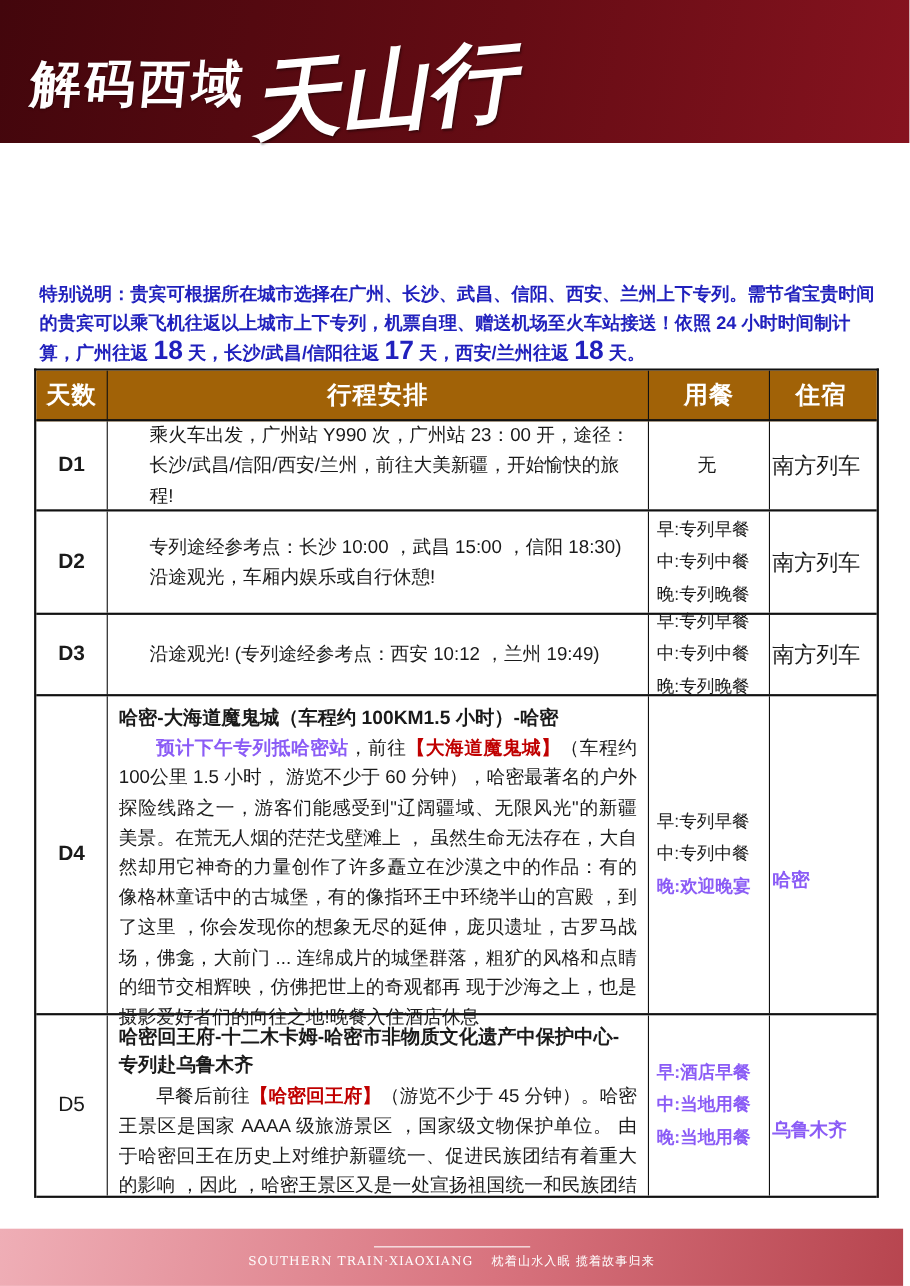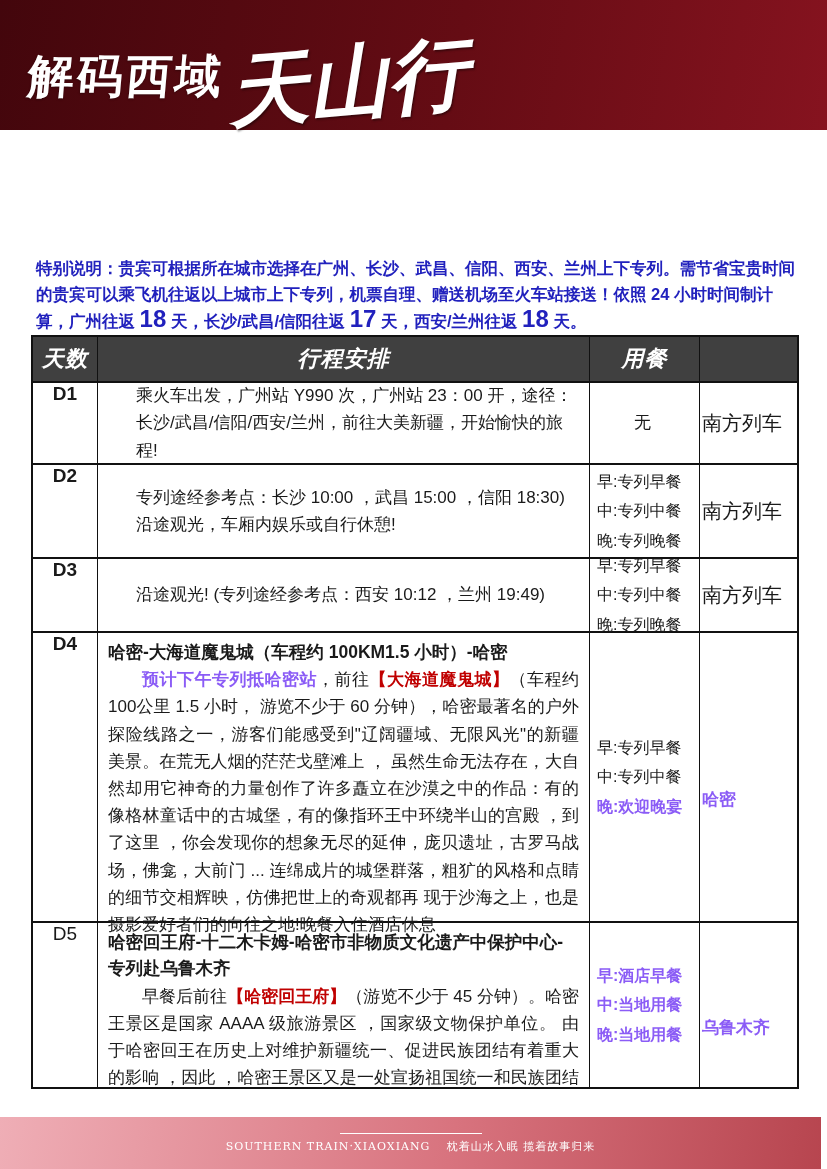--- a/index.html
+++ b/index.html
@@ -25,25 +25,25 @@
   .note{position:absolute;left:36px;right:30px;top:256px;font-weight:700;
         font-size:16.5px;line-height:1.55;color:#2121bd;}
   .seg-b{color:#2121bd;}
   .seg-bigb{color:#2121bd;font-weight:700;font-size:24px;line-height:1;}
 
   
   .tbl{position:absolute;left:31px;top:335px;width:764px;border:2px solid #111;
        border-bottom:none;}
   .trow{display:flex;border-bottom:2px solid #111;box-sizing:border-box;}
   .cell{box-sizing:border-box;}
-  .c0{width:65px;border-right:1.5px solid #111;display:flex;align-items:flex-start;justify-content:center;}
+  .c0{width:65px;border-right:1.5px solid #111;display:flex;align-items:center;justify-content:center;}
   .c1{width:492px;border-right:1.5px solid #111;padding:6px 10px;}
   .c2{width:110px;border-right:1.5px solid #111;display:flex;flex-direction:column;justify-content:center;padding:4px 4px 4px 7px;}
   .c3{width:93px;display:flex;align-items:center;justify-content:flex-start;text-align:center;padding:2px;}
-  .thead{background:#404040;height:46px;font-style:italic;}
+  .thead{background:#a16207;height:46px;}
   .thead .cell{color:#fff;font-weight:700;font-size:22px;display:flex;align-items:center;justify-content:center;padding:0;letter-spacing:1px;}
   .thead .c0{border-right-color:#111;}
   .day{font-size:19px;}
   .day.b{font-weight:700;}
   .row-d1{height:82px;} .row-d2{height:94px;} .row-d3{height:74px;}
   .row-d4{height:290px;} .row-d5{height:166px;overflow:hidden;}
   .row-d1 .c1,.row-d2 .c1,.row-d3 .c1{display:flex;flex-direction:column;justify-content:center;}
   .blk{font-size:17px;line-height:1.6;}
   .blk.title{font-weight:700;font-size:17.5px;text-align:left;line-height:1.5;margin-bottom:1px;}
   .blk.para{text-align:justify;text-indent:2em;}
@@ -73,20 +73,21 @@
   </div>
 
 
   <div class="note"><span class="seg-b">特别说明：</span><span class="seg-b">贵宾可根据所在城市选择在广州、长沙、武昌、信阳、西安、兰州上下专列。需节省宝贵时间的贵宾可以乘飞机往返以上城市上下专列，机票自理、赠送机场至火车站接送！依照 24 小时时间制计算，广州往返 </span><span class="seg-bigb">18</span><span class="seg-b"> 天，长沙/武昌/信阳往返 </span><span class="seg-bigb">17</span><span class="seg-b"> 天，西安/兰州往返 </span><span class="seg-bigb">18</span><span class="seg-b"> 天。</span></div>
 
   <div class="tbl">
       <div class="trow thead">
         <div class="cell c0">天数</div>
         <div class="cell c1">行程安排</div>
         <div class="cell c2">用餐</div>
+        <div class="cell c3">住宿</div>
       </div>
       <div class="trow row-d1">
         <div class="cell c0">
           <span class="day b">D1</span>
         </div>
         <div class="cell c1">
           <div class="blk plain"><span class="seg-k">乘火车出发，广州站 Y990 次，广州站 23：00 开，途径：长沙/武昌/信阳/西安/兰州，前往大美新疆，开始愉快的旅程!</span></div>
         </div>
         <div class="cell c2 meals-center">
           <div class="mline seg-k">无</div>

